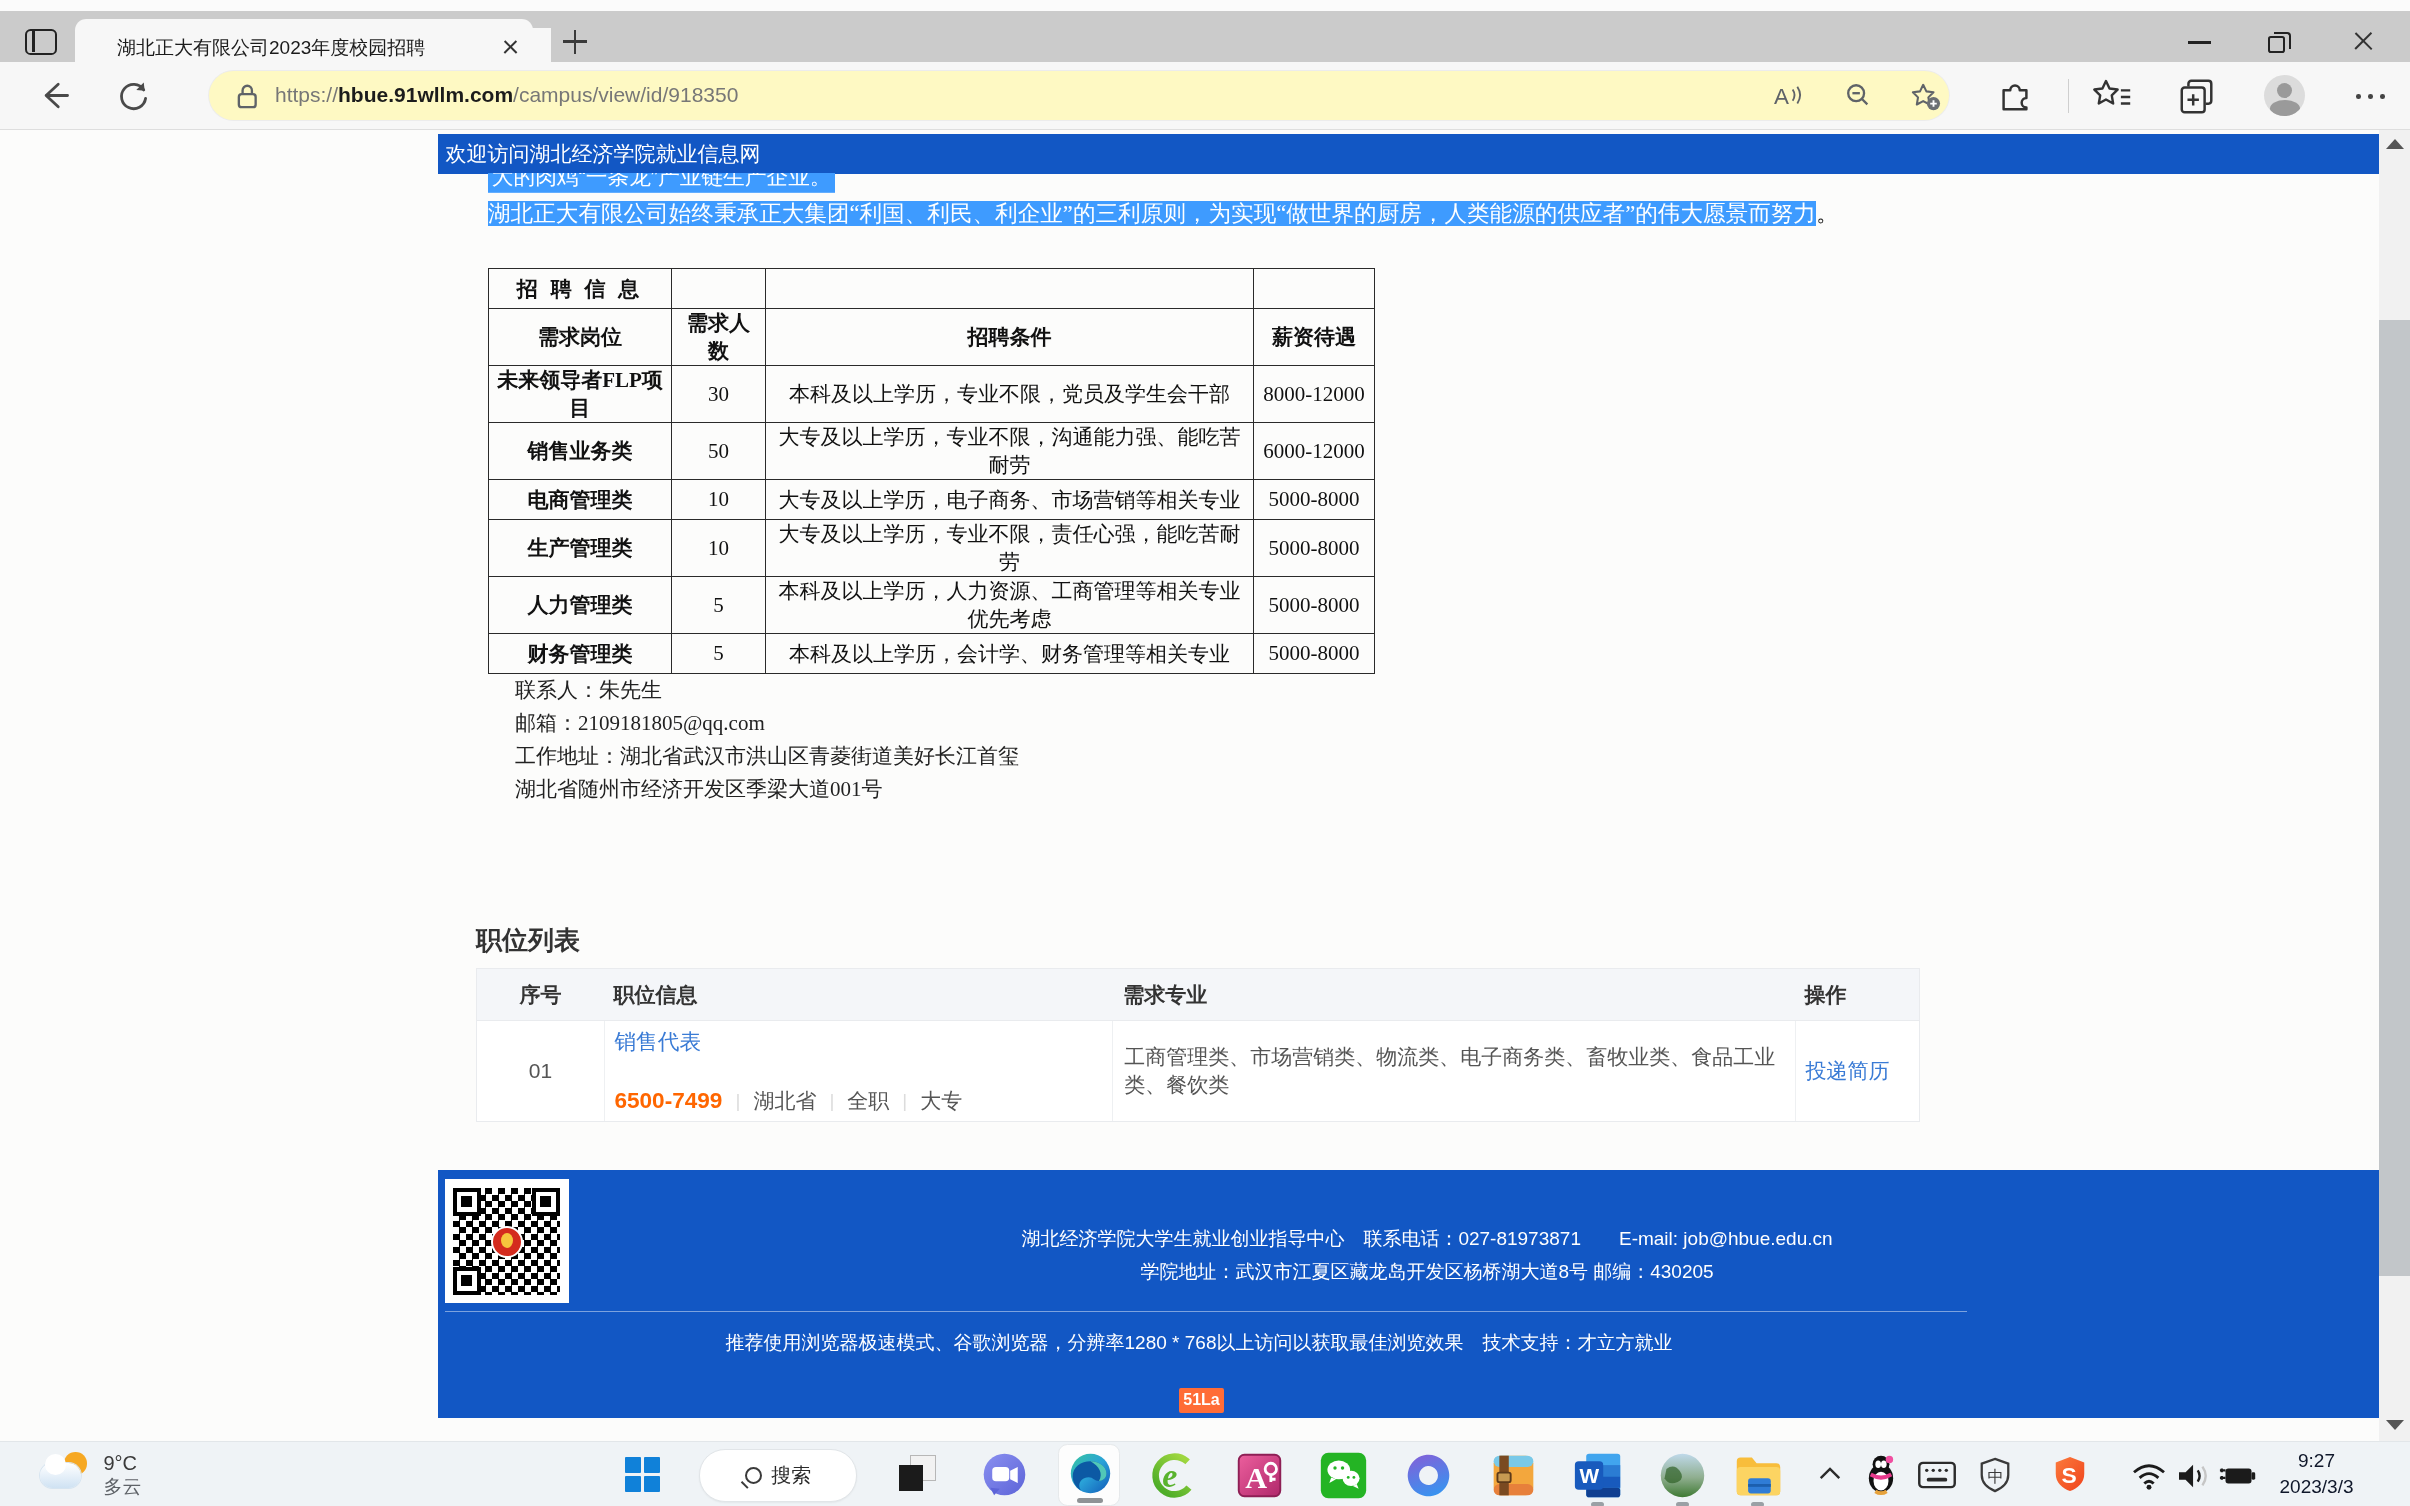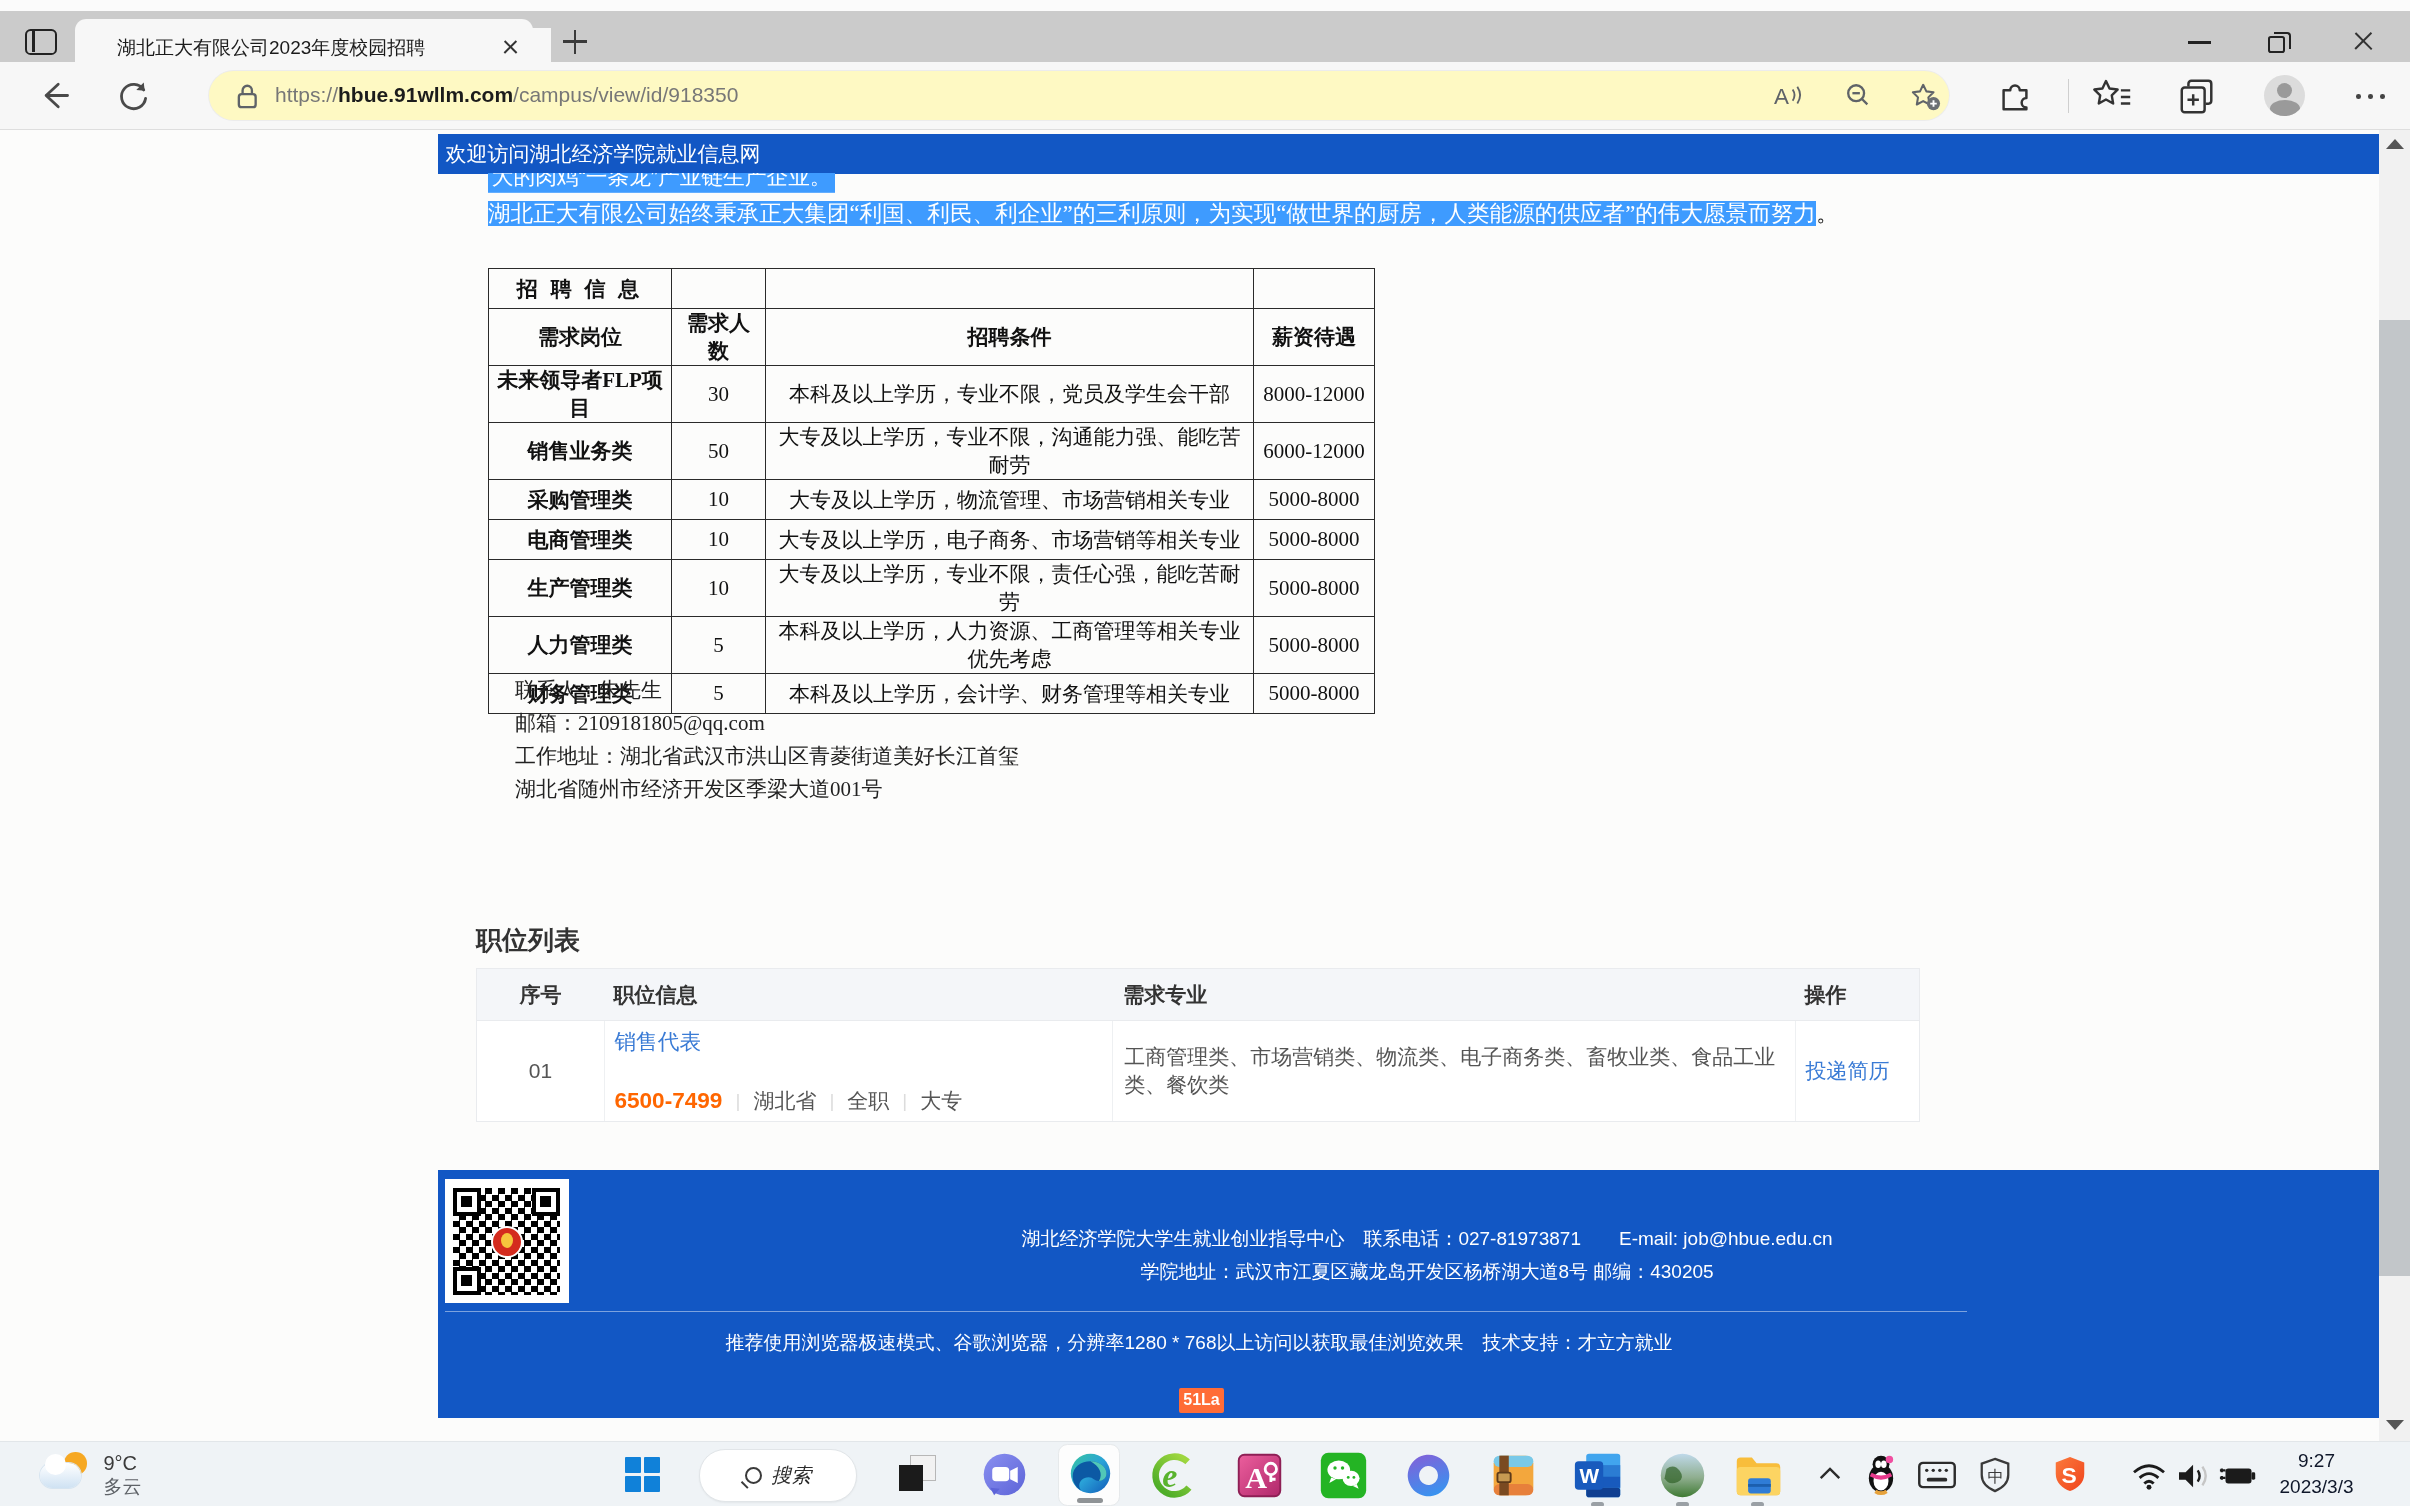--- a/index.html
+++ b/index.html
@@ -118,21 +118,21 @@
   #w-cloud{position:absolute;left:1.9px;top:15px;width:41px;height:24.5px;border-radius:13px;background:linear-gradient(#ffffff,#cfe2f3);box-shadow:0 0 0 0.9px #d6e4f0;}
   #w-cloud:before{content:"";position:absolute;left:5.6px;top:-9.4px;width:21px;height:21px;border-radius:50%;background:#fff;}
   #weather-text{margin-left:9.4px;}
   #w-temp{font-size:20px;color:#3a3a3a;line-height:24.5px;}
   #w-cond{font-size:19px;color:#5f6368;line-height:22.6px;}
   #start{left:625px;top:15px;width:36px;height:36px;cursor:pointer;}
   #start i{position:absolute;width:16px;height:16px;background:#1081d9;border-radius:0.9px;}
   #start i:nth-child(1){left:0;top:0;} #start i:nth-child(2){left:19px;top:0;}
   #start i:nth-child(3){left:0;top:19px;} #start i:nth-child(4){left:19px;top:19px;}
   #search-pill{left:699px;top:6.6px;width:158px;height:53px;background:#fff;border:0.9px solid #e1e5e8;border-radius:26px;
-    display:flex;align-items:center;justify-content:center;gap:9.4px;cursor:pointer;box-shadow:0 0.9px 1.9px rgba(0,0,0,.05);font-style:italic;}
+    display:flex;align-items:center;justify-content:center;gap:9.4px;cursor:pointer;box-shadow:0 0.9px 1.9px rgba(0,0,0,.05);}
   #search-pill .mag{width:17px;height:17px;border:2.4px solid #3a3a3a;border-radius:50%;position:relative;}
   #search-pill .mag:after{content:"";position:absolute;left:-6.6px;top:15px;width:9.4px;height:2.4px;background:#3a3a3a;transform:rotate(45deg);}
   #search-label{font-size:20px;color:#2b2b2b;}
   .tile{position:absolute;top:7.5px;width:51px;height:51px;cursor:pointer;}
   .run-dot{position:absolute;top:60px;width:13px;height:4.7px;border-radius:2.8px;background:#9aa0a5;}
   #edge-card{left:1058px;top:1.9px;width:62px;height:62px;background:#fdfdfd;border:0.9px solid #e6e9eb;border-radius:9.4px;cursor:pointer;}
   #edge-card .pill{position:absolute;left:18px;top:53px;width:26px;height:5.6px;border-radius:2.8px;background:#8f9396;}
   .tray-ic{position:absolute;top:17px;cursor:pointer;}
   #clock{left:2241px;top:5.6px;width:151px;text-align:center;font-size:19px;color:#0f172a;line-height:26px;cursor:pointer;}
 
@@ -276,26 +276,20 @@
           <td class="c2">本科及以上学历，专业不限，党员及学生会干部</td>
           <td class="c3">8000-12000</td>
         </tr>
         <tr>
           <td class="c0">销售业务类</td>
           <td class="c1">50</td>
           <td class="c2">大专及以上学历，专业不限，沟通能力强、能吃苦耐劳</td>
           <td class="c3">6000-12000</td>
         </tr>
         <tr>
-          <td class="c0">采购管理类</td>
-          <td class="c1">10</td>
-          <td class="c2">大专及以上学历，物流管理、市场营销相关专业</td>
-          <td class="c3">5000-8000</td>
-        </tr>
-        <tr>
           <td class="c0">电商管理类</td>
           <td class="c1">10</td>
           <td class="c2">大专及以上学历，电子商务、市场营销等相关专业</td>
           <td class="c3">5000-8000</td>
         </tr>
         <tr>
           <td class="c0">生产管理类</td>
           <td class="c1">10</td>
           <td class="c2">大专及以上学历，专业不限，责任心强，能吃苦耐劳</td>
           <td class="c3">5000-8000</td>

